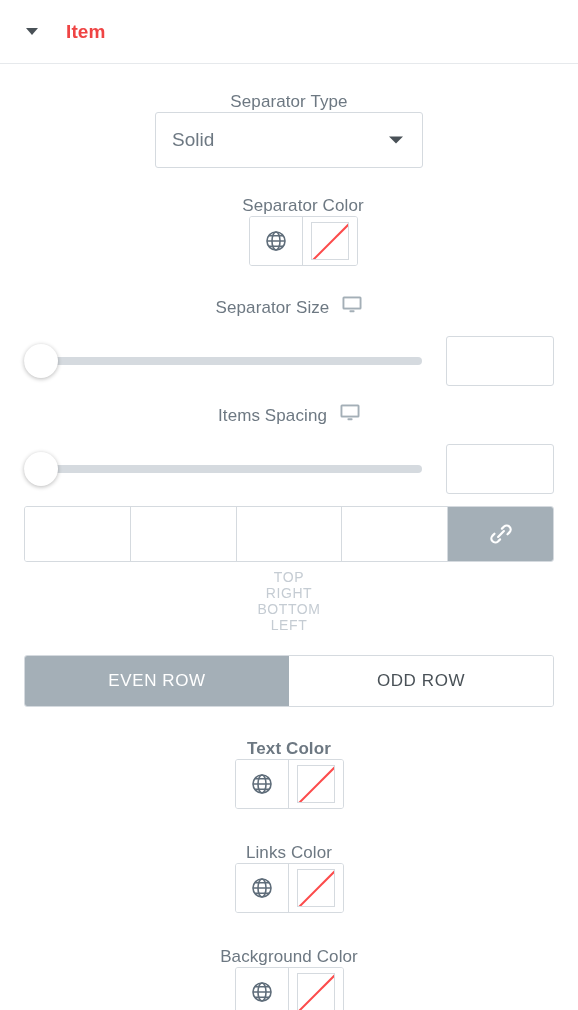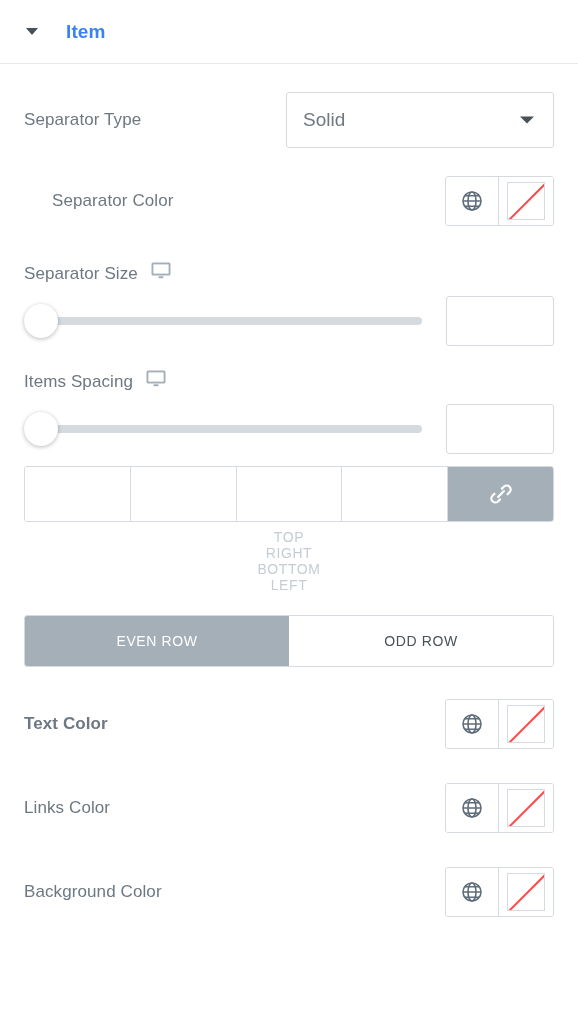--- a/index.html
+++ b/index.html
@@ -33,31 +33,32 @@
     display: flex;
     align-items: center;
     justify-content: center;
     margin-right: 26px;
     flex-shrink: 0;
   }
   .caret svg { display: block; }
   .section-title {
     font-size: 19px;
     font-weight: bold;
-    color: #3b82f6;
+    color: #ef4444;
     letter-spacing: 0.1px;
   }
 
   
   .row {
     display: flex;
     align-items: center;
     justify-content: space-between;
     padding: 0 24px 0 24px;
     min-height: 34px;
+    flex-direction: column;
   }
 
   .label {
     font-size: 17px;
     color: #6d7882;
     letter-spacing: 0.1px;
     white-space: nowrap;
   }
 
   .label-wrap {
@@ -252,21 +253,21 @@
     border: 1px solid #d5dadf;
     border-radius: 3px;
     overflow: hidden;
     height: 52px;
   }
   .tab {
     flex: 1;
     display: flex;
     align-items: center;
     justify-content: center;
-    font-size: 14px;
+    font-size: 17px;
     letter-spacing: 0.6px;
     cursor: pointer;
     background: #ffffff;
     color: #495157;
   }
   .tab.active {
     background: #a4afb7;
     color: #ffffff;
   }
 </style>

